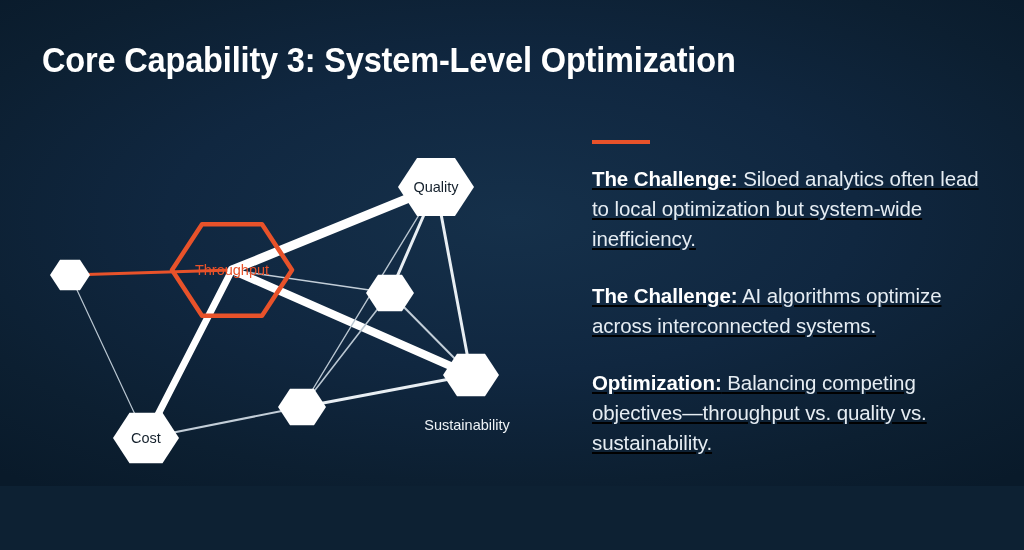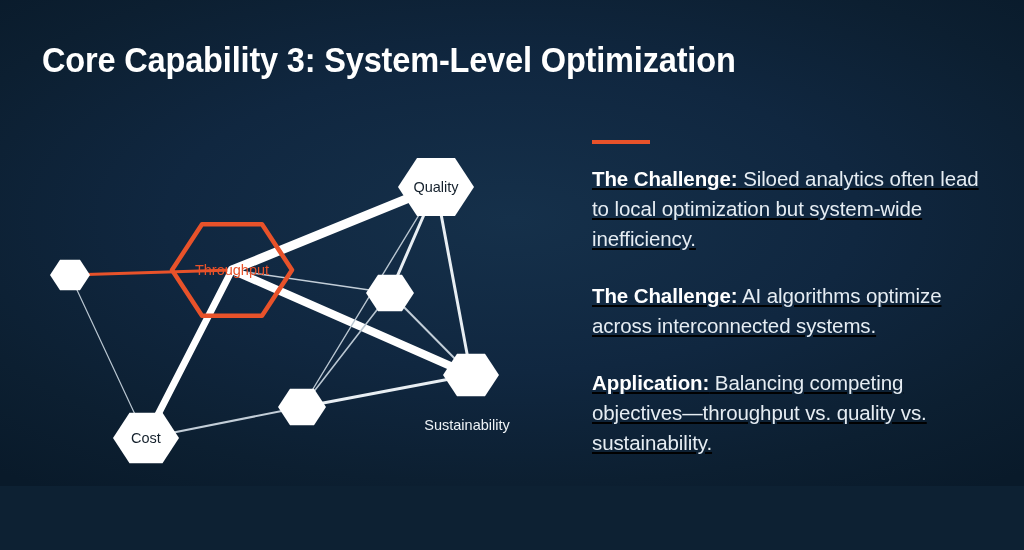--- a/index.html
+++ b/index.html
@@ -118,17 +118,17 @@
           <text text-anchor="middle" x="146" y="338" class="node-label-inside">Cost</text>
         </g>
     </svg>
   </div>
 
   <div id="panel">
     <div id="accent-bar"></div>
     <div id="paragraphs">
         <div class="para"><span class="lead">The Challenge:</span><span> Siloed analytics often lead to local optimization but system-wide inefficiency.</span></div>
         <div class="para"><span class="lead">The Challenge:</span><span> AI algorithms optimize across interconnected systems.</span></div>
-        <div class="para"><span class="lead">Application:</span><span> Balancing competing objectives—throughput vs. quality vs. sustainability.</span></div>
+        <div class="para"><span class="lead">Optimization:</span><span> Balancing competing objectives—throughput vs. quality vs. sustainability.</span></div>
       </div>
   </div>
 
 </div>
 
 </body></html>

